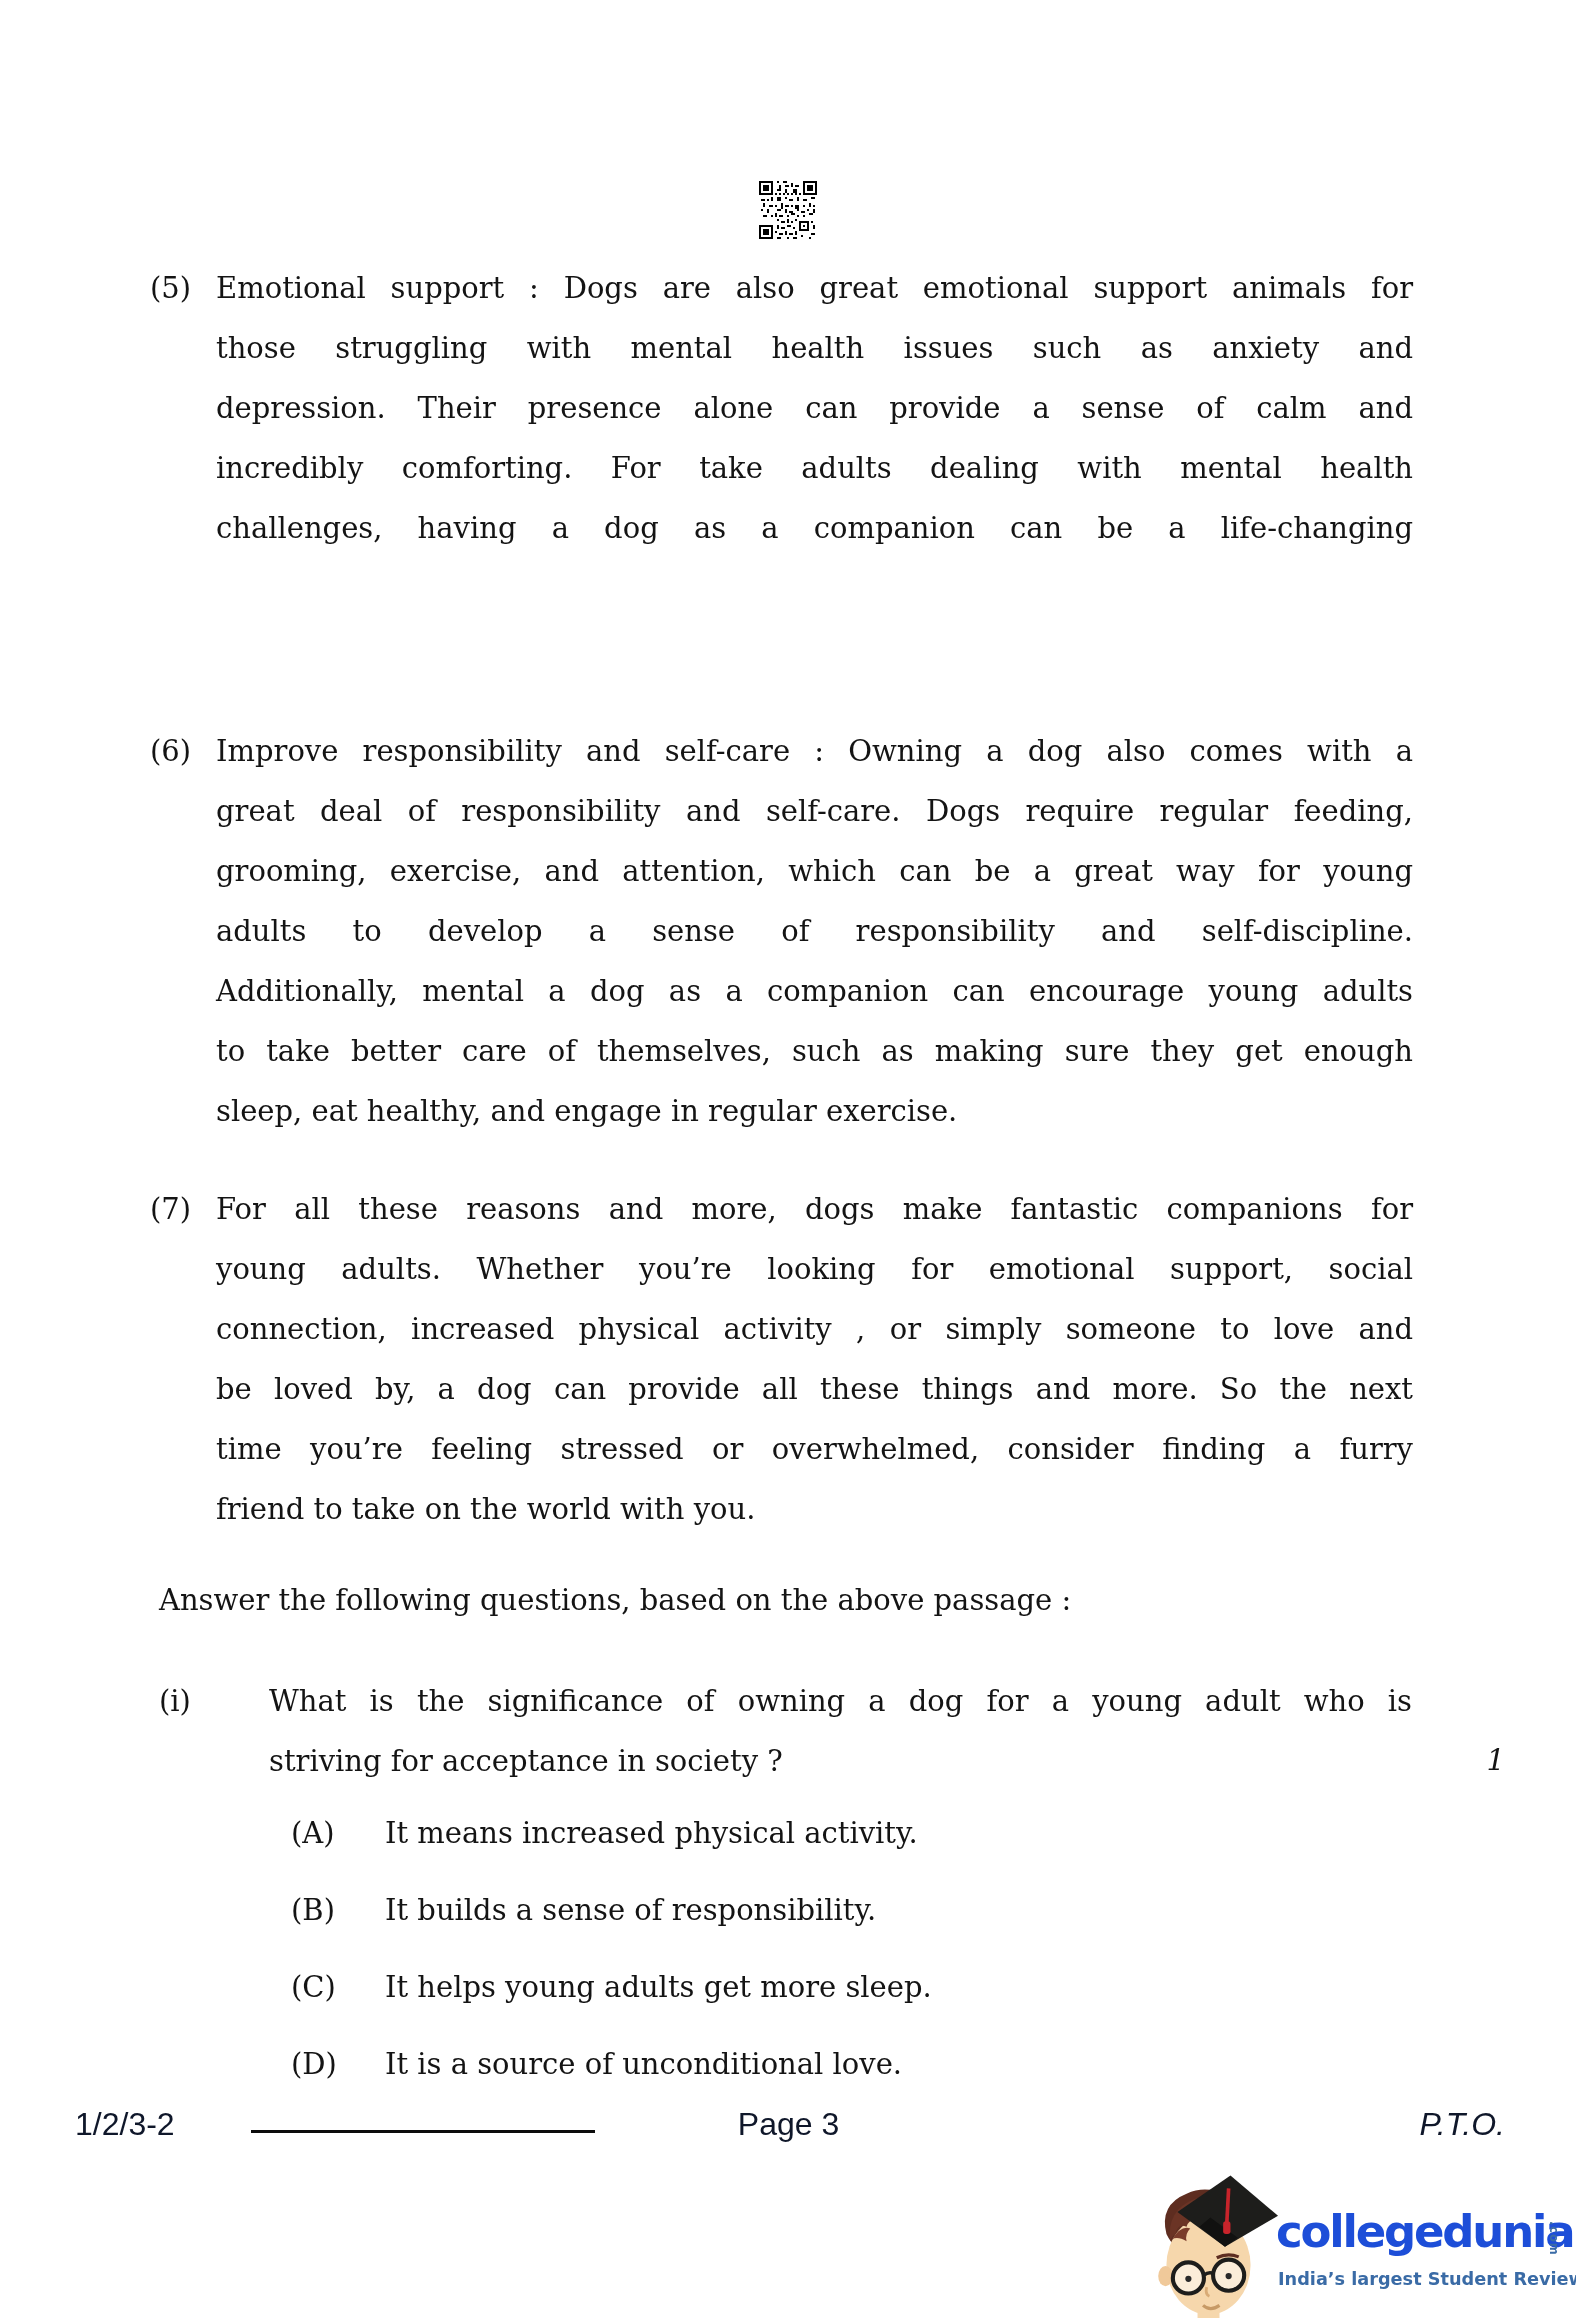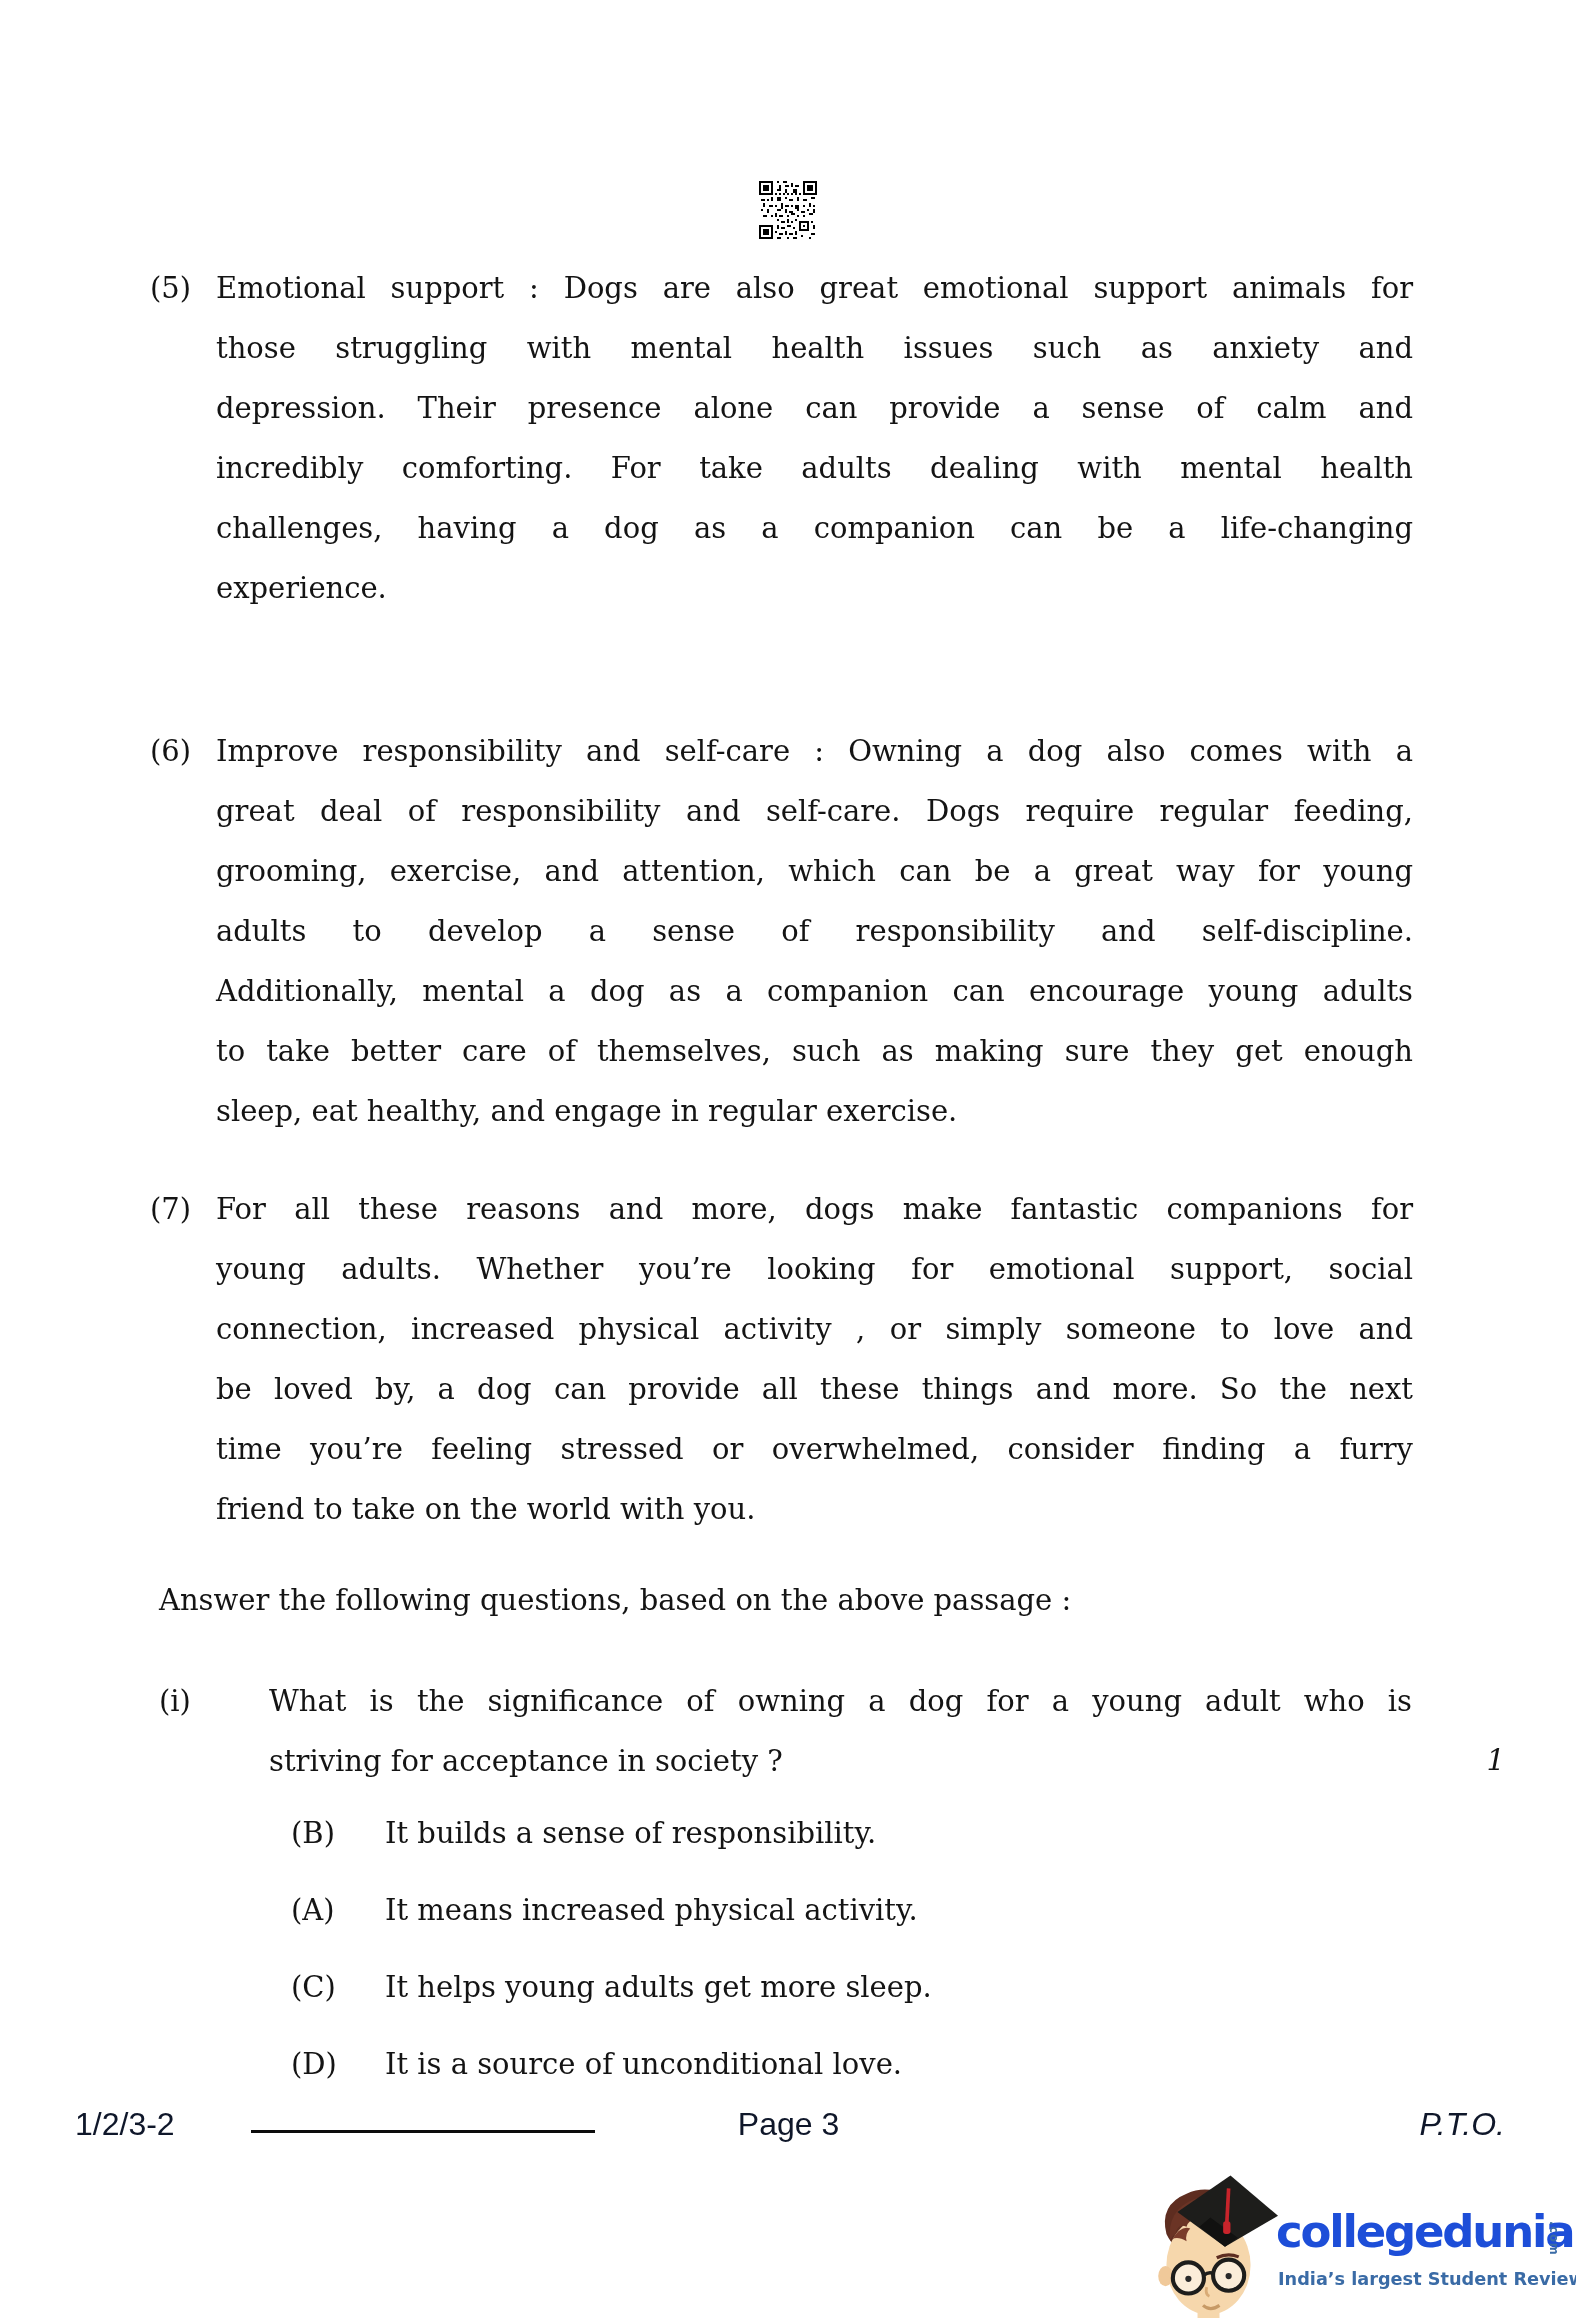--- a/index.html
+++ b/index.html
@@ -155,21 +155,20 @@
 
   <div id="paragraphs">
       <div class="para" style="top: 258px;">
         <span class="pnum">(5)</span>
         <div class="plines">
           <div class="jline">Emotional support : Dogs are also great emotional support animals for</div>
           <div class="jline">those struggling with mental health issues such as anxiety and</div>
           <div class="jline">depression. Their presence alone can provide a sense of calm and</div>
           <div class="jline">incredibly comforting. For take adults dealing with mental health</div>
           <div class="jline">challenges, having a dog as a companion can be a life-changing</div>
-          <div class="lline">experience.</div>
         </div>
       </div>
       <div class="para" style="top: 721px;">
         <span class="pnum">(6)</span>
         <div class="plines">
           <div class="jline">Improve responsibility and self-care : Owning a dog also comes with a</div>
           <div class="jline">great deal of responsibility and self-care. Dogs require regular feeding,</div>
           <div class="jline">grooming, exercise, and attention, which can be a great way for young</div>
           <div class="jline">adults to develop a sense of responsibility and self-discipline.</div>
           <div class="jline">Additionally, mental a dog as a companion can encourage young adults</div>
@@ -195,22 +194,22 @@
   <div id="question">
     <span class="qnum">(i)</span>
     <div class="qlines">
         <div class="jline">What is the significance of owning a dog for a young adult who is</div>
         <div class="lline">striving for acceptance in society ?</div>
       </div>
   </div>
   <div id="marks-1">1</div>
 
   <div id="options">
+      <div class="opt"><span class="olabel">(A)</span><span>It means increased physical activity.</span></div>
       <div class="opt"><span class="olabel">(B)</span><span>It builds a sense of responsibility.</span></div>
-      <div class="opt"><span class="olabel">(A)</span><span>It means increased physical activity.</span></div>
       <div class="opt"><span class="olabel">(C)</span><span>It helps young adults get more sleep.</span></div>
       <div class="opt"><span class="olabel">(D)</span><span>It is a source of unconditional love.</span></div>
     </div>
 
   <div id="footer-code" class="footer-text">1/2/3-2</div>
   <div id="footer-line"></div>
   <div id="footer-page" class="footer-text">Page 3</div>
   <div id="footer-pto" class="footer-text">P.T.O.</div>
 
   <div id="logo">

